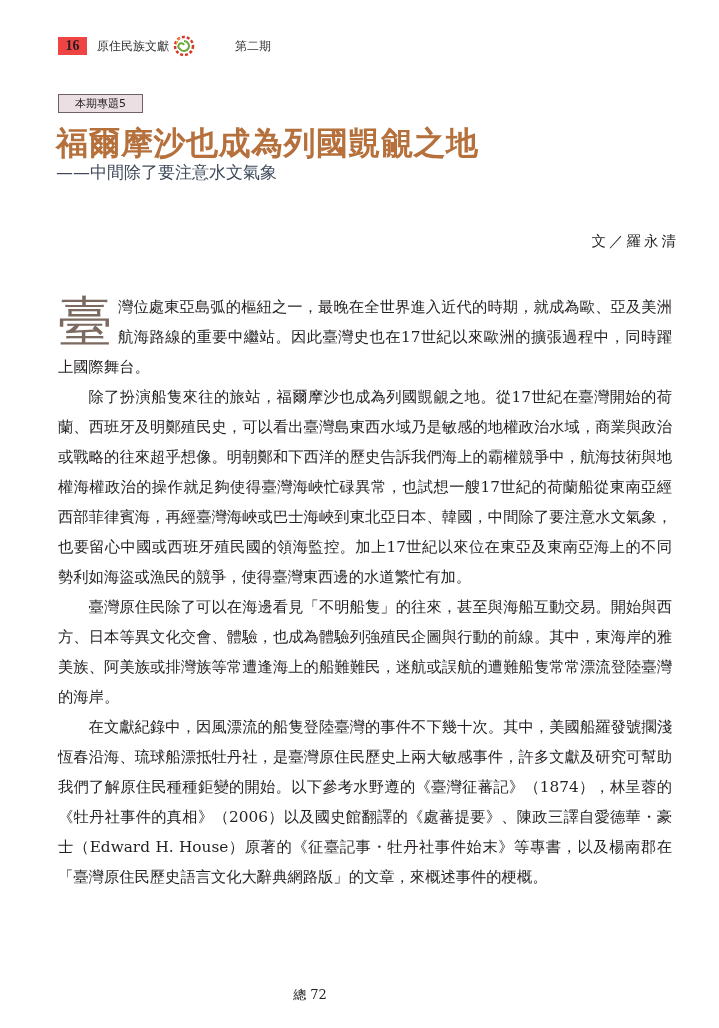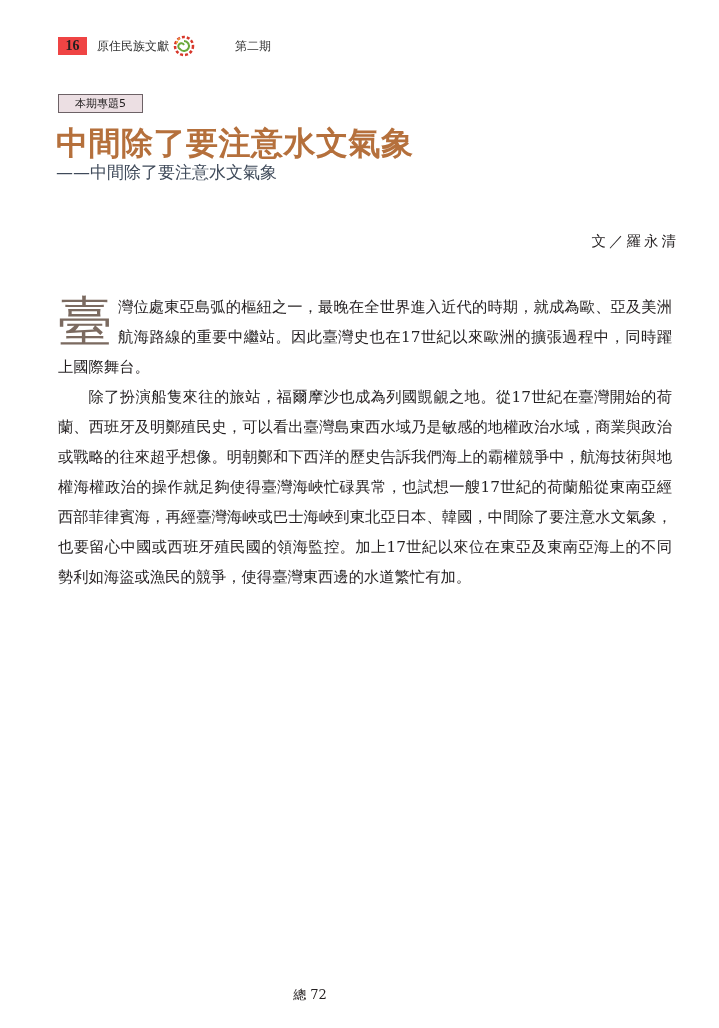--- a/index.html
+++ b/index.html
@@ -144,25 +144,27 @@
       <path d="M11 6 a5 5 0 1 1 -4 8 a3 3 0 1 1 4 -4" fill="none" stroke="#6aa83a" stroke-width="2"></path>
       <circle cx="4" cy="7" r="1.2" fill="#f0a640"></circle>
       <circle cx="6" cy="4" r="1" fill="#f0a640"></circle>
     </svg>
   </span>
   <span class="issue">第二期</span>
 </div>
 
 <div class="section-tag">本期專題5</div>
 
-<h1 class="main-title" style="margin:0;">中間除了要注意水文氣象</h1>
+<h1 class="main-title" style="margin:0;">福爾摩沙也成為列國覬覦之地</h1>
 <div class="subtitle">——中間除了要注意水文氣象</div>
 
 <div class="author">文／羅永清</div>
 
 <div class="body-text">
   <p>
     <span class="drop-cap">臺</span><span>灣位處東亞島弧的樞紐之一，最晚在全世界進入近代的時期，就成為歐、亞及美洲航海路線的重要中繼站。因此臺灣史也在17世紀以來歐洲的擴張過程中，同時躍上國際舞台。</span>
   </p>
   <p class="indent">除了扮演船隻來往的旅站，福爾摩沙也成為列國覬覦之地。從17世紀在臺灣開始的荷蘭、西班牙及明鄭殖民史，可以看出臺灣島東西水域乃是敏感的地權政治水域，商業與政治或戰略的往來超乎想像。明朝鄭和下西洋的歷史告訴我們海上的霸權競爭中，航海技術與地權海權政治的操作就足夠使得臺灣海峽忙碌異常，也試想一艘17世紀的荷蘭船從東南亞經西部菲律賓海，再經臺灣海峽或巴士海峽到東北亞日本、韓國，中間除了要注意水文氣象，也要留心中國或西班牙殖民國的領海監控。加上17世紀以來位在東亞及東南亞海上的不同勢利如海盜或漁民的競爭，使得臺灣東西邊的水道繁忙有加。</p>
+  <p class="indent">臺灣原住民除了可以在海邊看見「不明船隻」的往來，甚至與海船互動交易。開始與西方、日本等異文化交會、體驗，也成為體驗列強殖民企圖與行動的前線。其中，東海岸的雅美族、阿美族或排灣族等常遭逢海上的船難難民，迷航或誤航的遭難船隻常常漂流登陸臺灣的海岸。</p>
+  <p class="indent">在文獻紀錄中，因風漂流的船隻登陸臺灣的事件不下幾十次。其中，美國船羅發號擱淺恆春沿海、琉球船漂抵牡丹社，是臺灣原住民歷史上兩大敏感事件，許多文獻及研究可幫助我們了解原住民種種鉅變的開始。以下參考水野遵的《臺灣征蕃記》（1874），林呈蓉的《牡丹社事件的真相》（2006）以及國史館翻譯的《處蕃提要》、陳政三譯自愛德華・豪士（Edward H. House）原著的《征臺記事・牡丹社事件始末》等專書，以及楊南郡在「臺灣原住民歷史語言文化大辭典網路版」的文章，來概述事件的梗概。</p>
 </div>
 
 <div class="footer-page">總 72</div>
 
 </body></html>

